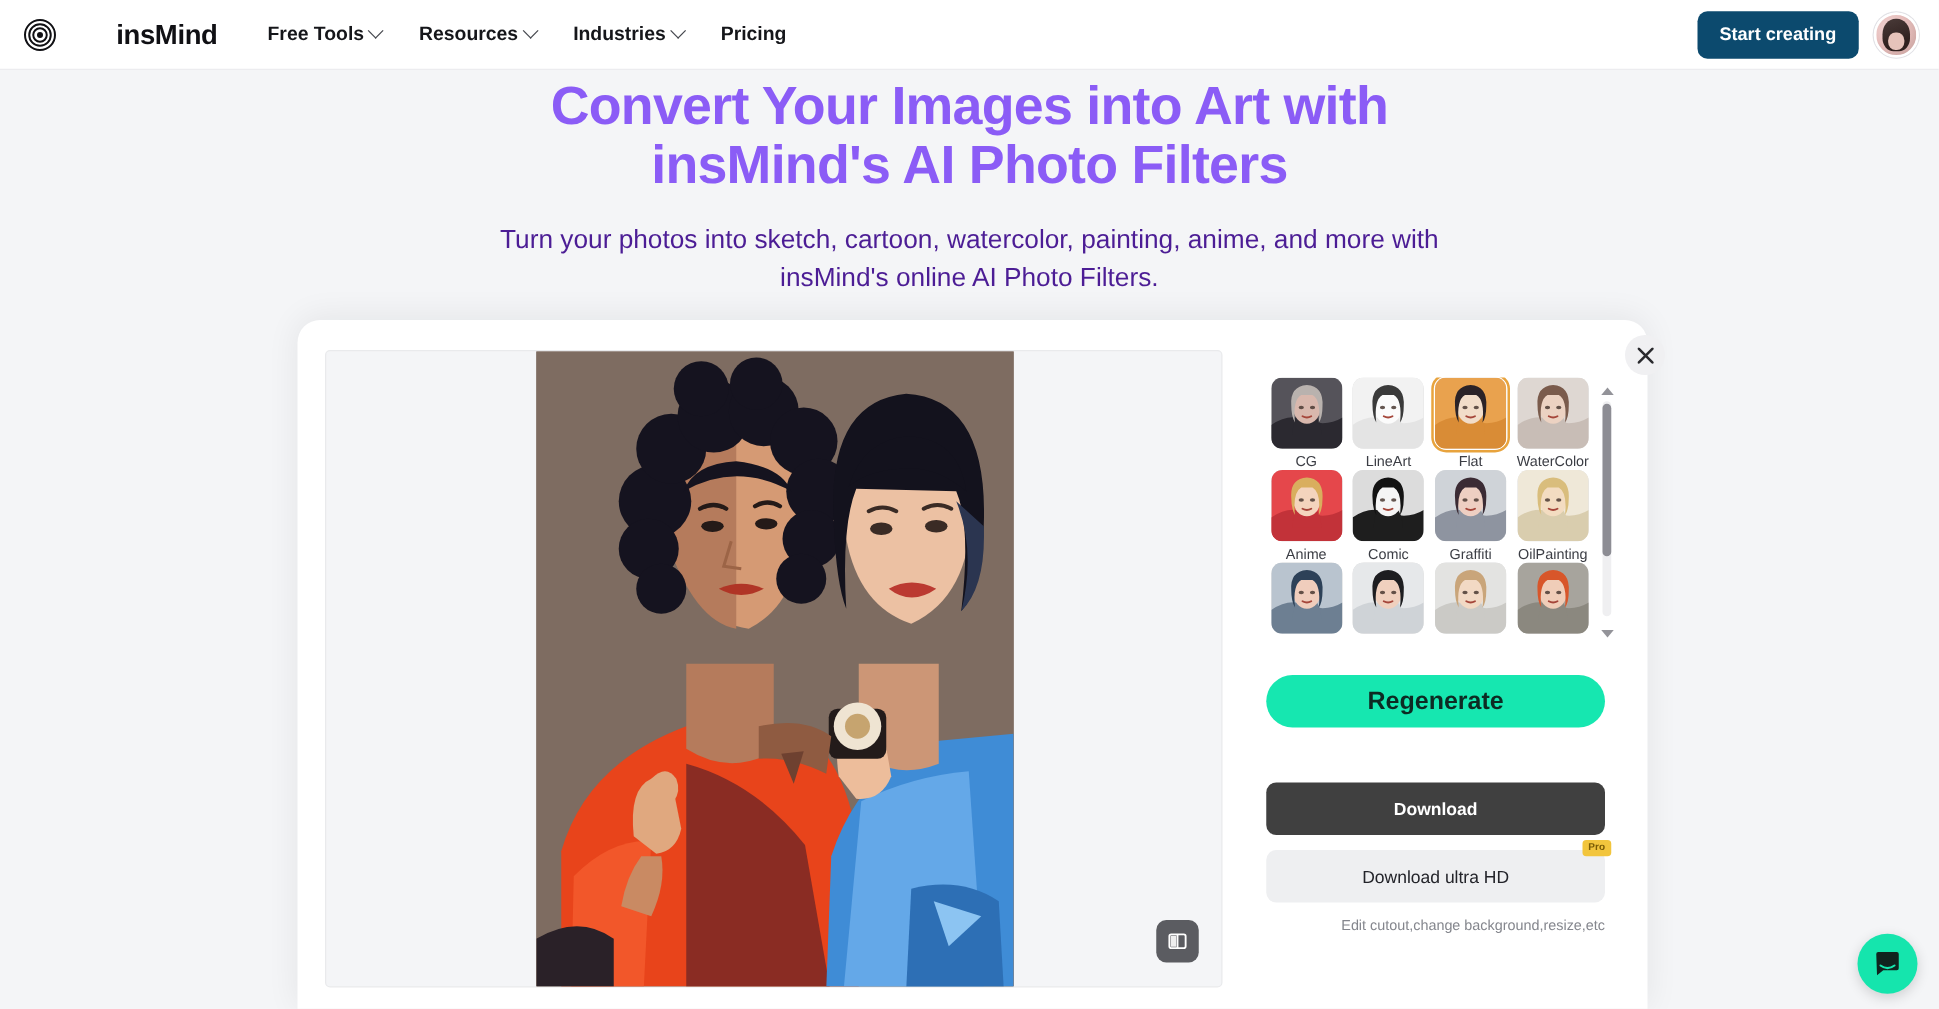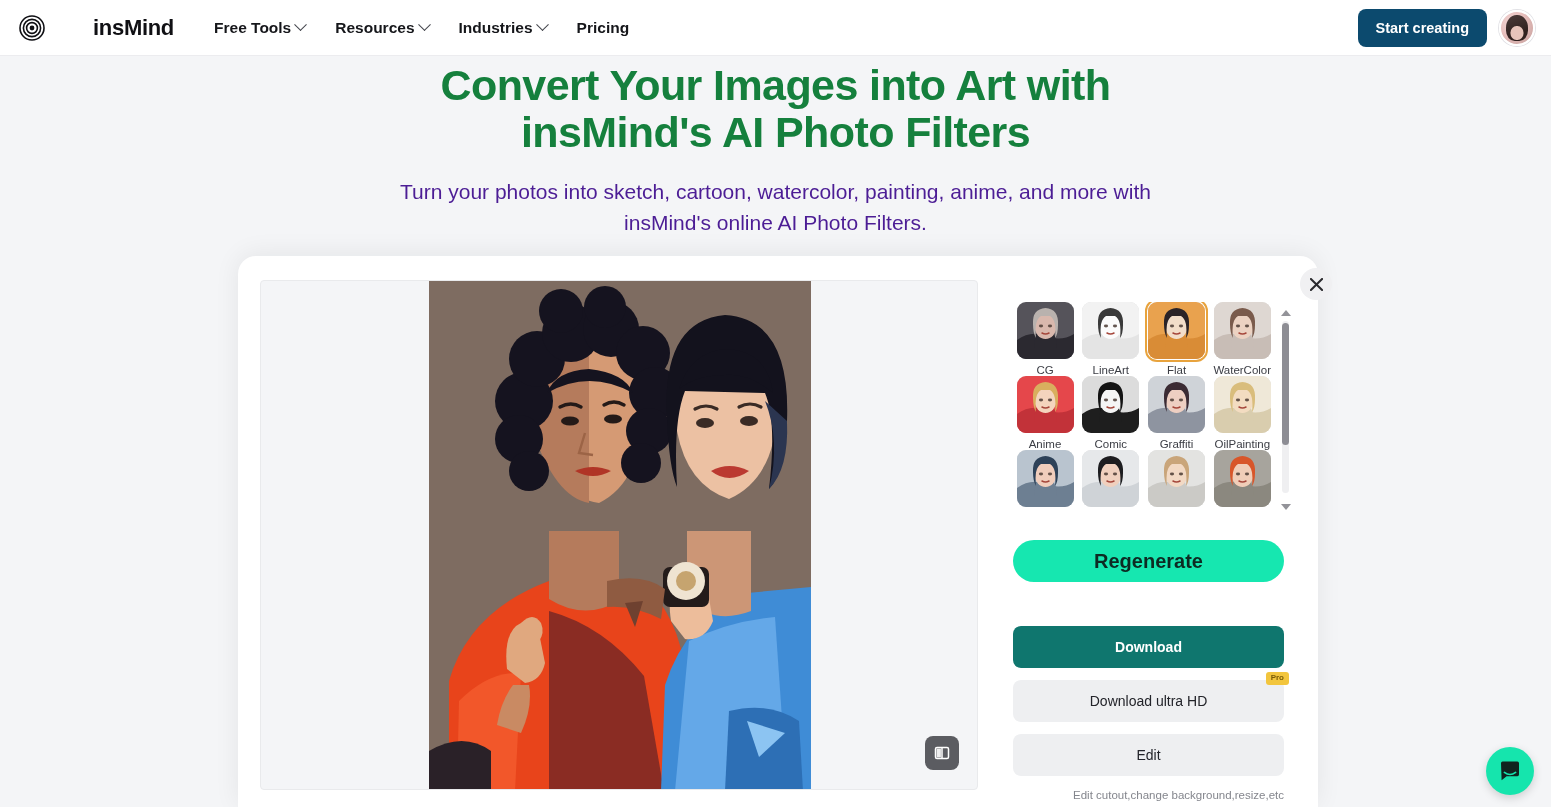--- a/index.html
+++ b/index.html
@@ -71,21 +71,21 @@
   }
   .avatar::after {
     content:""; position:absolute; left:50%; top:44%;
     width:13px; height:14px; transform:translateX(-50%);
     background:#e6c3ba; border-radius:46%;
   }
 
   
   .hero { position: absolute; top: 56px; left: 0; width: 1551px; text-align: center; }
   .hero h1 {
-    font-size: 43px; font-weight: 800; color: #15803d;
+    font-size: 43px; font-weight: 800; color: #8b5cf6;
     line-height: 1.09; letter-spacing: -0.6px;
     margin: 0 auto; padding-top: 6px; max-width: 780px;
   }
   .hero p {
     font-size: 21px; color: #4c1d95; line-height: 1.5;
     margin: 20px auto 0; max-width: 840px; font-weight: 400;
   }
 
   
   .card {
@@ -189,21 +189,21 @@
     border: none; border-radius: 21px; cursor: pointer;
   }
   .btn-stack { position: absolute; left: 0; top: 324px; width: 271px; }
   .btn {
     width: 271px; height: 42px;
     border: none; border-radius: 8px;
     font-size: 14px; cursor: pointer;
     display: flex; align-items: center; justify-content: center;
     position: relative;
   }
-  .btn-dark { background: #0f766e; color: #fff; font-weight: 600; }
+  .btn-dark { background: #404040; color: #fff; font-weight: 600; }
   .btn-light { background: #eeeff1; color: #23242a; font-weight: 500; margin-top: 12px; }
   .pro-badge {
     position: absolute; right: -5px; top: -8px;
     background: #f2c53d; color: #7a5c06;
     font-size: 8px; font-weight: 700;
     padding: 2px 5px; border-radius: 3px;
     line-height: 1.1;
   }
   .hint {
     width: 271px; text-align: right;
@@ -526,23 +526,20 @@
     <button class="regen">Regenerate</button>
 
     <div class="btn-stack">
       <button class="btn btn-dark">
         <span>Download</span>
       </button>
       <button class="btn btn-light">
         <span>Download ultra HD</span>
         <span class="pro-badge">Pro</span>
       </button>
-      <button class="btn btn-light">
-        <span>Edit</span>
-      </button>
       <div class="hint">Edit cutout,change background,resize,etc</div>
     </div>
   </div>
 </div>
 
 <button class="chat">
   <svg viewBox="0 0 22 22">
     <path d="M2 3.2 A1.6 1.6 0 0 1 3.6 1.6 h14.8 A1.6 1.6 0 0 1 20 3.2 v11.4 A1.6 1.6 0 0 1 18.4 16.2 H7.6 L2.6 20.2 Z" fill="#10241f"></path>
     <path d="M5.4 12.4 Q11 16.6 16.6 12.4" stroke="#15e5ad" stroke-width="1.7" fill="none" stroke-linecap="round"></path>
   </svg>

